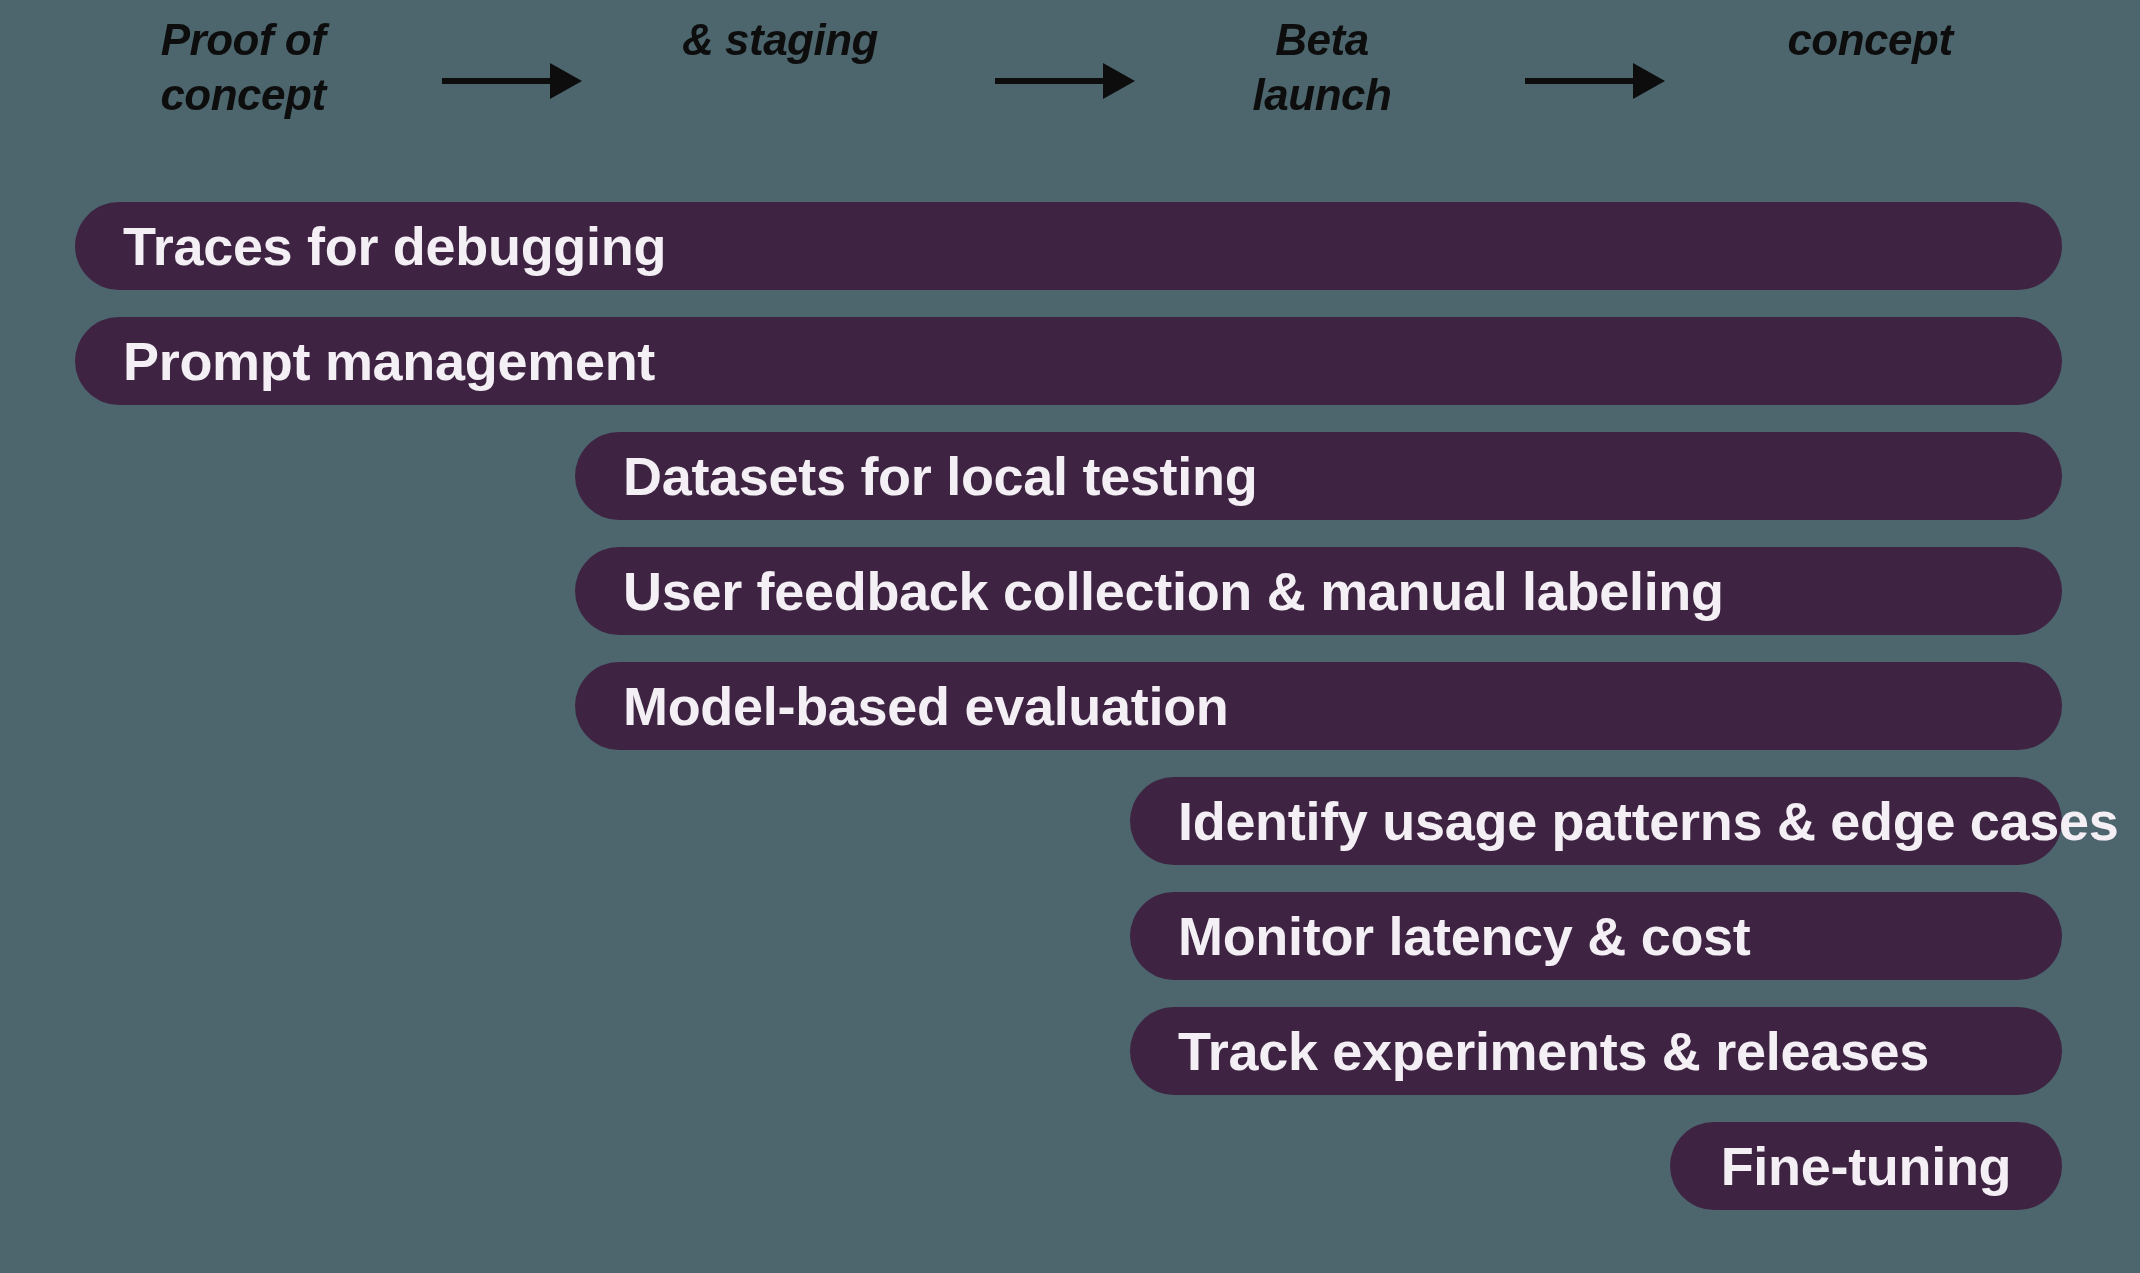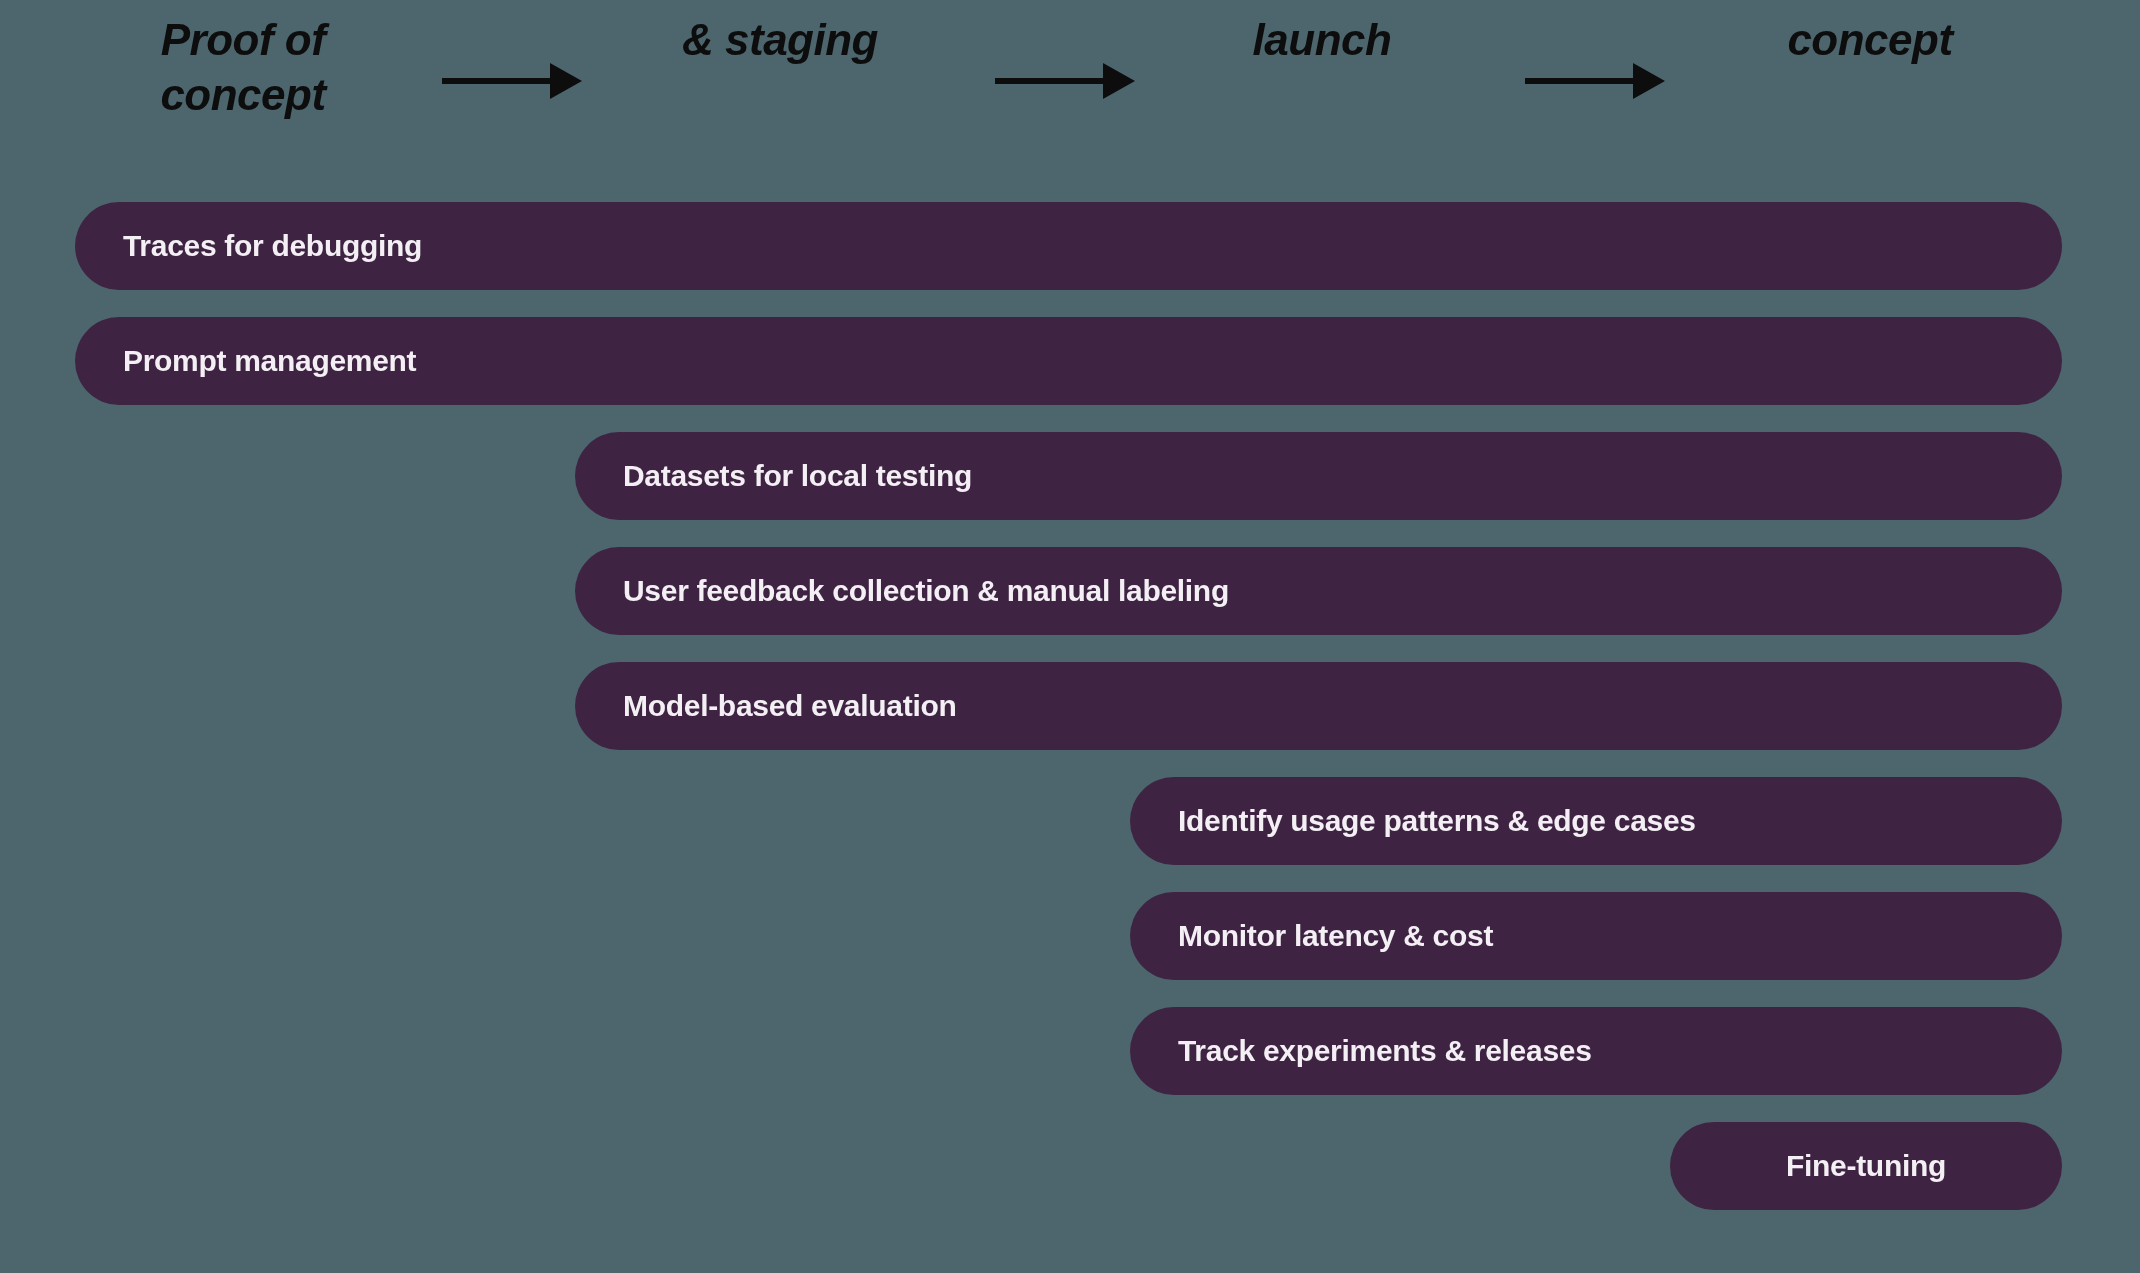--- a/index.html
+++ b/index.html
@@ -50,21 +50,21 @@
 
   
   .bar {
     position: absolute;
     height: 88px;
     border-radius: 44px;
     background: var(--bar);
     color: var(--bar-text);
     display: flex;
     align-items: center;
-    font-size: 30px;
+    font-size: 54px;
     font-weight: 700;
     letter-spacing: -0.3px;
     padding: 0 48px;
     white-space: nowrap;
   }
   .bar.center { justify-content: center; align-items: center; }
 </style>
 </head>
 <body>
 
@@ -83,20 +83,21 @@
   <div class="stage s1">
     <div>&amp; staging</div>
   </div>
 
   <svg class="arrow a1" viewBox="0 0 140 40">
     <line x1="0" y1="20" x2="112" y2="20" stroke="#0D0D0D" stroke-width="6"></line>
     <polygon points="108,2 140,20 108,38" fill="#0D0D0D"></polygon>
   </svg>
 
   <div class="stage s2">
+    <div>Beta</div>
     <div>launch</div>
   </div>
 
   <svg class="arrow a2" viewBox="0 0 140 40">
     <line x1="0" y1="20" x2="112" y2="20" stroke="#0D0D0D" stroke-width="6"></line>
     <polygon points="108,2 140,20 108,38" fill="#0D0D0D"></polygon>
   </svg>
 
   <div class="stage s3">
     <div>concept</div>

